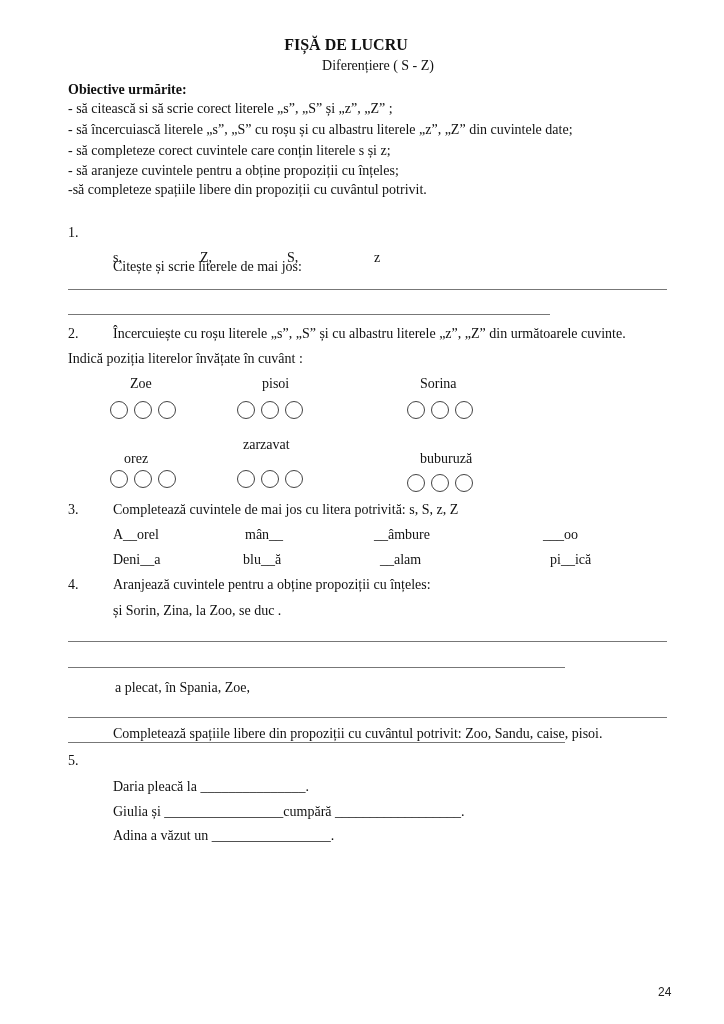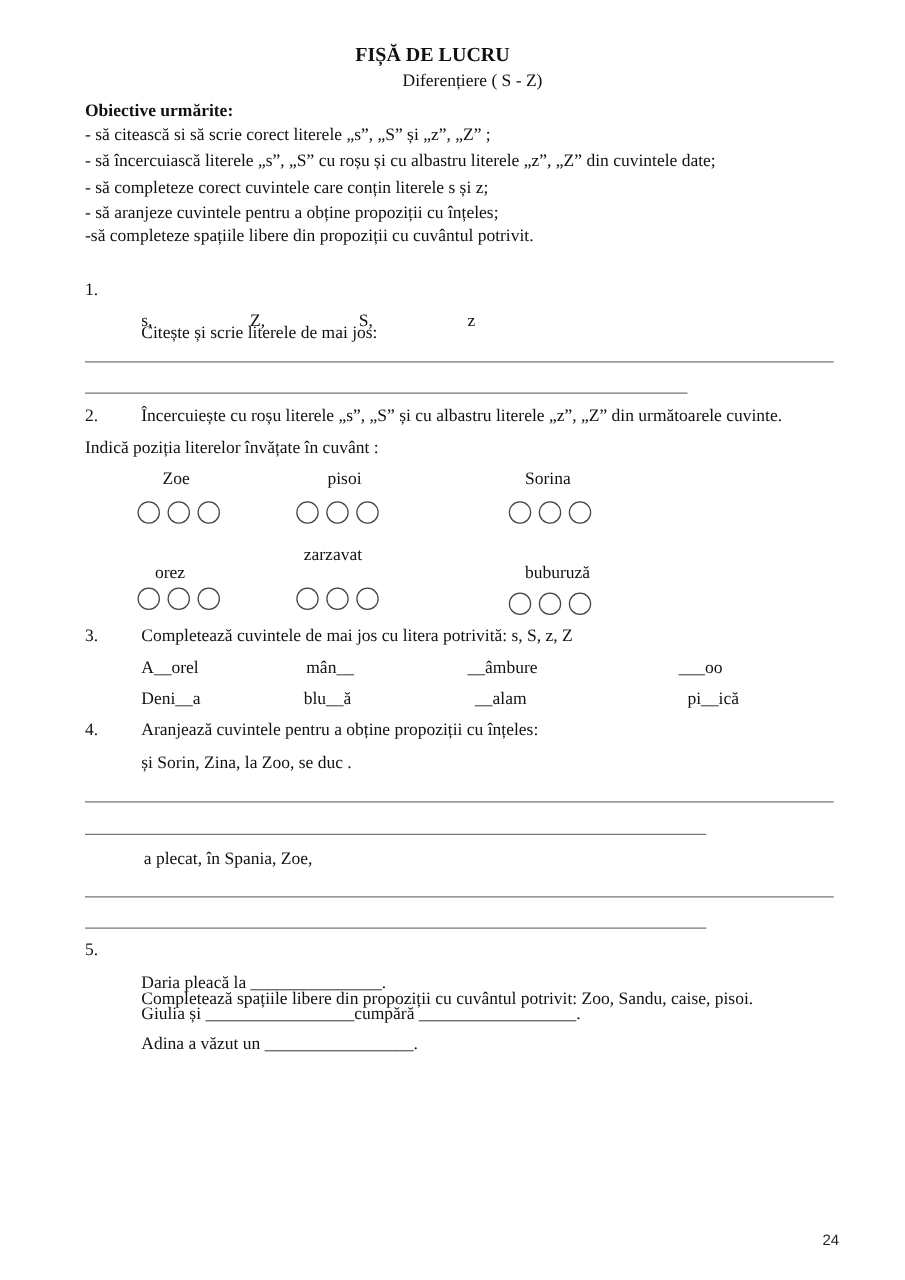--- a/index.html
+++ b/index.html
@@ -94,18 +94,18 @@
 <div class="abs txt" style="left:68px; top:577px;">4.</div>
 <div class="abs txt" style="left:113px; top:577px;">Aranjează cuvintele pentru a obține propoziții cu înțeles:</div>
 <div class="abs txt" style="left:113px; top:603px;font-family:Liberation Serif, serif;">și Sorin, Zina,  la Zoo, se duc .</div>
 <div class="line" style="left:68px; top:641px; width:599px;"></div>
 <div class="line" style="left:68px; top:667px; width:497px;"></div>
 <div class="abs txt" style="left:115px; top:680px;">a plecat, în Spania, Zoe,</div>
 <div class="line" style="left:68px; top:717px; width:599px;"></div>
 <div class="line" style="left:68px; top:742px; width:497px;"></div>
 
 <div class="abs txt" style="left:68px; top:753px;">5.</div>
-<div class="abs txt" style="left:113px; top:792px;">Completează spațiile libere din propoziții cu cuvântul potrivit: Zoo, Sandu, caise, pisoi.</div>
+<div class="abs txt" style="left:113px; top:726px;">Completează spațiile libere din propoziții cu cuvântul potrivit: Zoo, Sandu, caise, pisoi.</div>
 <div class="abs txt" style="left:113px; top:779px;">Daria pleacă la _______________.</div>
 <div class="abs txt" style="left:113px; top:804px;">Giulia și _________________cumpără __________________.</div>
 <div class="abs txt" style="left:113px; top:828px;">Adina a văzut un _________________.</div>
 
 <div class="abs pagenum" style="left:658px; top:985px;">24</div>
 
 </body></html>

